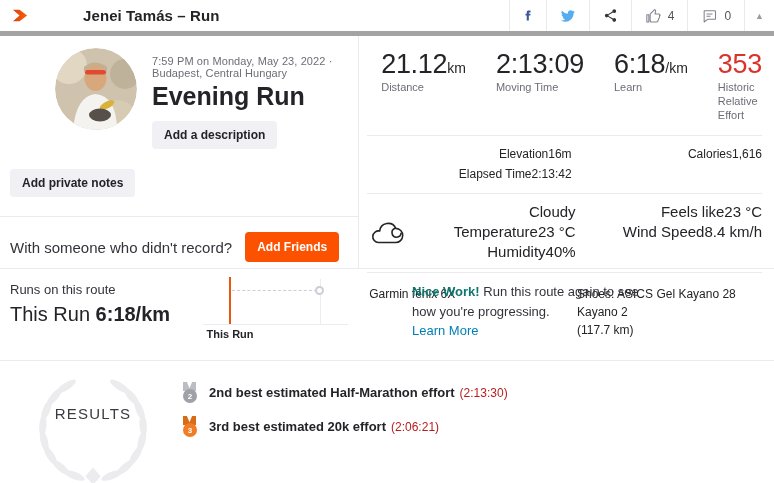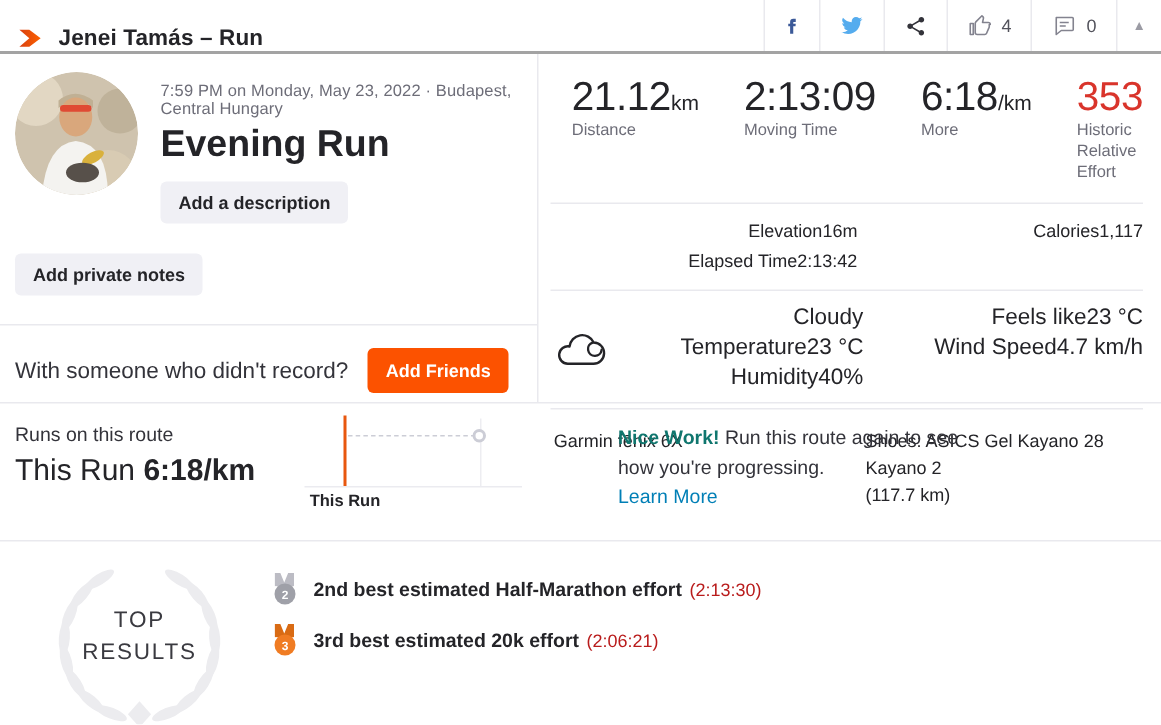--- a/index.html
+++ b/index.html
@@ -1,36 +1,36 @@
 <!DOCTYPE html>
 <html><head>
 <meta charset="utf-8">
 <style>
   * { margin:0; padding:0; box-sizing:border-box; }
   html,body { width:774px; height:483px; overflow:hidden; background:#fff;
     font-family:"Liberation Sans", sans-serif; color:#242428; }
 
   
-  .header { height:36px; border-bottom:2px solid #a3a3a3; display:flex; align-items:flex-end; }
+  .header { height:36px; border-bottom:5px solid #a3a3a3; display:flex; align-items:center;gap:44px; }
   .logo { width:17px; height:17px; margin-left:12px; flex:0 0 auto; }
   .header-title { margin-left:10px; font-size:15px; font-weight:700; letter-spacing:.1px; }
   .header-actions { margin-left:auto; display:flex; height:100%; align-items:stretch; }
   .hcell { display:flex; align-items:center; justify-content:center; padding:0 13px;
     border-left:1px solid #e9e9ee; cursor:pointer; background:none; border-top:none;
     border-right:none; border-bottom:none; font-family:inherit; }
   .hcell svg { display:block; }
   .hcount { font-size:12px; color:#53535c; margin-left:6px; }
   .collapse { font-size:9px; color:#9b9ba4; padding:0 10px; }
 
   
   .row1 { display:flex; height:232px; }
   .leftcol { width:390px; border-right:1px solid #e9e9ee; }
   .rightcol { flex:1; padding:0 12px 0 8px; }
 
-  .profile { display:flex; padding:12px 0 0 10px; }
+  .profile { display:flex; padding:12px 0 0 10px;margin-left:45px; }
   .avatar { width:82px; height:82px; border-radius:50%; overflow:hidden; flex:0 0 auto; cursor:pointer; }
   .pinfo { margin-left:15px; padding-top:7px; }
   .meta { font-size:11px; color:#6d6d78; letter-spacing:.1px; }
   .act-title { font-size:25px; font-weight:700; margin:3px 0 10px; }
   .ghost-btn { display:inline-block; background:#f0f0f5; border:none; border-radius:4px;
     padding:7px 12px; font-size:12px; font-weight:700; color:#242428; cursor:pointer;
     font-family:inherit; }
   .notes-wrap { padding:20px 0 0 10px; }
   .ldivider { border-top:1px solid #e9e9ee; margin-top:19px; }
   .friends-row { display:flex; align-items:center; padding:15px 10px 0 10px; }
@@ -203,21 +203,21 @@
       <div class="stat">
         <div class="stat-val"><span>21.12</span><span class="stat-unit">km</span></div>
         <div class="stat-label">Distance</div>
       </div>
       <div class="stat">
         <div class="stat-val"><span>2:13:09</span></div>
         <div class="stat-label">Moving Time</div>
       </div>
       <div class="stat">
         <div class="stat-val"><span>6:18</span><span class="stat-unit">/km</span></div>
-        <div class="stat-label">More</div>
+        <div class="stat-label">Learn</div>
       </div>
       <div class="stat effort">
         <div class="stat-val"><span>353</span></div>
         <div class="stat-label">Historic Relative Effort</div>
       </div>
     </div>
 
     <div class="rdivider d1"></div>
 
     <div class="kv-grid">
@@ -227,21 +227,21 @@
             <span class="v">16m</span>
           </div>
         <div class="kv">
             <span>Elapsed Time</span>
             <span class="v">2:13:42</span>
           </div>
       </div>
       <div class="kv-col">
         <div class="kv">
             <span>Calories</span>
-            <span class="v">1,117</span>
+            <span class="v">1,616</span>
           </div>
       </div>
     </div>
 
     <div class="rdivider d2"></div>
 
     <div class="weather">
       <svg class="weather-icon" viewBox="0 0 34 28">
         <path d="M9 23 a5.5 5.5 0 1 1 1.1-10.9 A8 8 0 0 1 25.3 9.6 A5.2 5.2 0 0 1 25 23 Z" fill="none" stroke="#242428" stroke-width="1.5" stroke-linejoin="round"></path>
         <path d="M24.7 9.6 a4.3 4.3 0 1 0 5.6 4.6" fill="none" stroke="#242428" stroke-width="1.5" stroke-linecap="round"></path>
@@ -261,21 +261,21 @@
               <span class="v">40%</span>
             </div>
         </div>
         <div class="wcol">
           <div class="kv">
               <span>Feels like</span>
               <span class="v">23 °C</span>
             </div>
           <div class="kv">
               <span>Wind Speed</span>
-              <span class="v">4.7 km/h</span>
+              <span class="v">8.4 km/h</span>
             </div>
         </div>
       </div>
     </div>
 
     <div class="rdivider d3"></div>
 
     <div class="gear">
       <div class="gear-device">Garmin fēnix 6X</div>
       <div class="gear-shoes">
@@ -330,21 +330,20 @@
         <use href="#lf" transform="rotate(-68 67 62)"></use>
         <use href="#lf" transform="rotate(-86 67 62)"></use>
         <use href="#lf" transform="rotate(-104 67 62)"></use>
         <use href="#lf" transform="rotate(-122 67 62)"></use>
         <use href="#lf" transform="rotate(-140 67 62)"></use>
         <use href="#lf" transform="rotate(-158 67 62)"></use>
         <path d="M67 102 l8 9 -8 9 -8 -9 z"></path>
       </g>
     </svg>
     <div class="wreath-text">
-      <div>TOP</div>
       <div>RESULTS</div>
     </div>
   </div>
 
   <div class="achievements">
     <div class="ach-row">
       <div class="medal silver">
         <div class="ribbon"></div>
         <div class="coin">2</div>
       </div>

